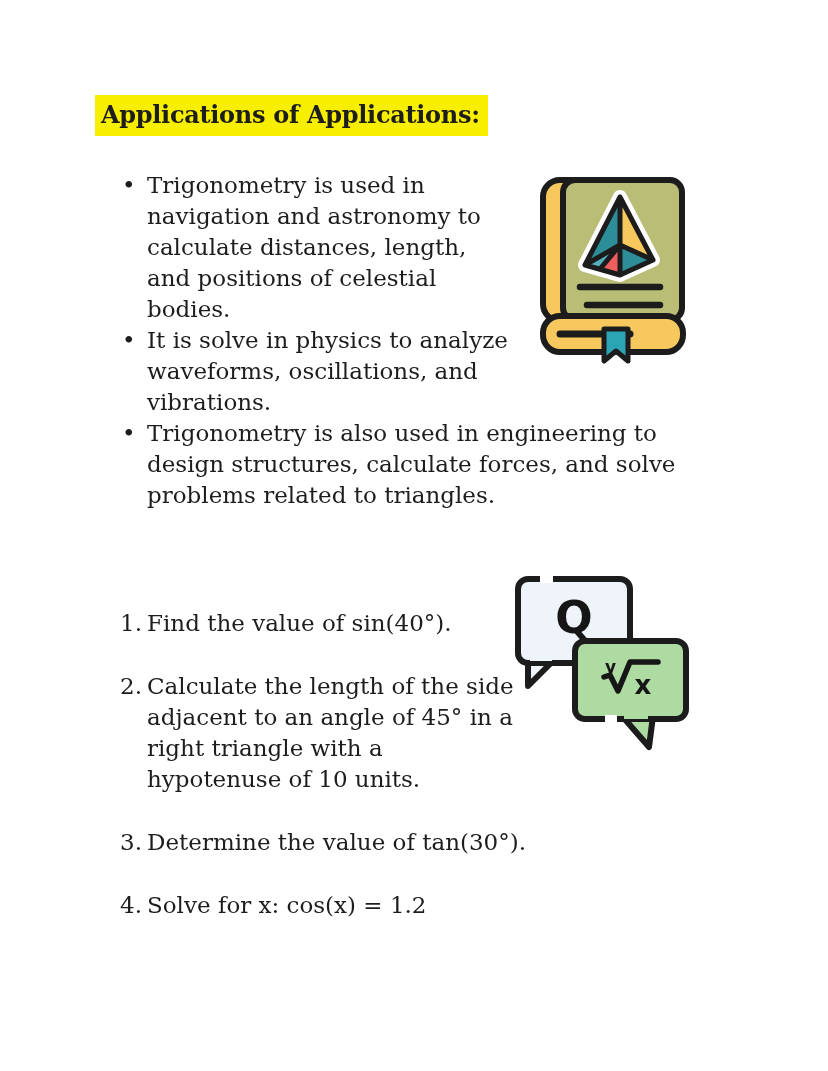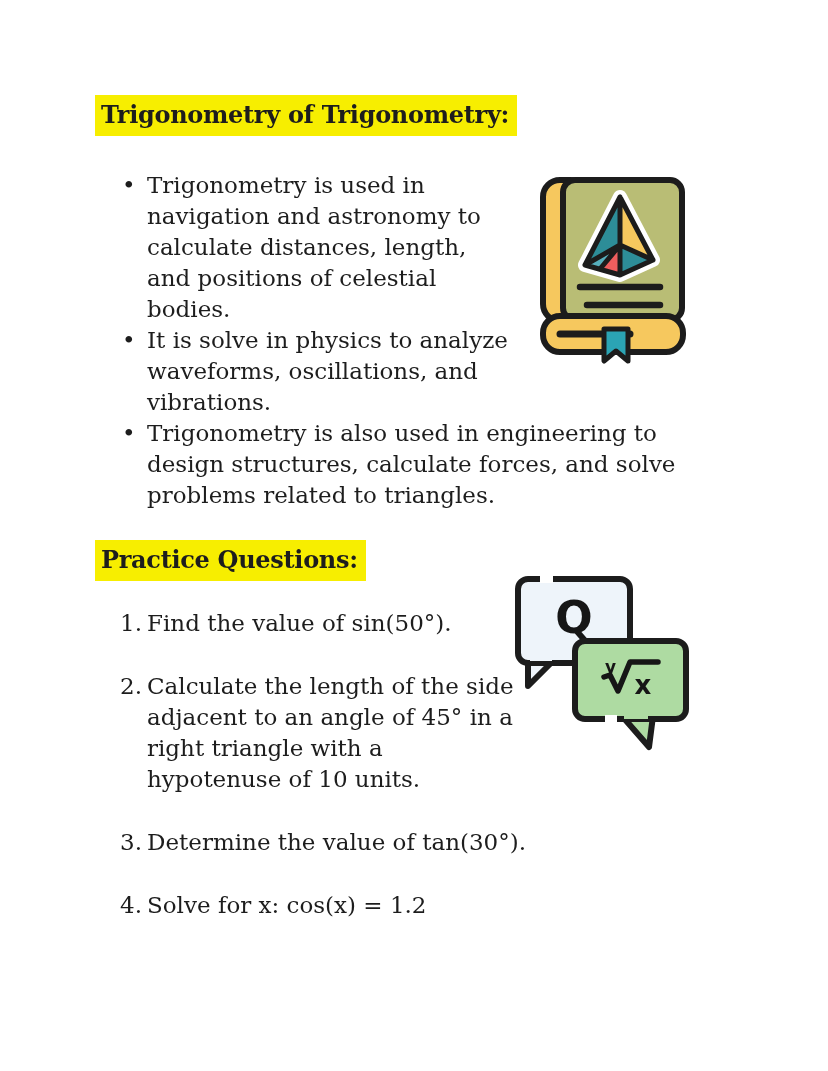--- a/index.html
+++ b/index.html
@@ -63,21 +63,21 @@
   svg text.root-y {
     font-family: "DejaVu Sans", "Liberation Sans", sans-serif;
     font-weight: bold; font-size: 17px;
   }
 </style>
 </head>
 <body>
 
 <div class="page">
 
-  <div class="highlight-heading" id="heading-applications">Trigonometry of Trigonometry:</div>
+  <div class="highlight-heading" id="heading-applications">Applications of Applications:</div>
 
   <svg class="icon-book" width="148" height="192" viewBox="0 0 148 192">
 
     <rect x="3" y="3" width="44" height="141" rx="17" fill="#f6c85e" stroke="#1c1c1c" stroke-width="6"></rect>
 
     <rect x="23" y="3" width="119" height="140" rx="12" fill="#b9bd75" stroke="#1c1c1c" stroke-width="6"></rect>
 
     <rect x="3" y="139" width="140" height="36" rx="17" fill="#f6c85e" stroke="#1c1c1c" stroke-width="6"></rect>
     <path d="M20,157 H90" stroke="#1c1c1c" stroke-width="7" stroke-linecap="round" fill="none"></path>
 
@@ -114,21 +114,20 @@
 vibrations.</span>
     </li>
     <li>
       <span class="marker">•</span>
       <span class="item-text">Trigonometry is also used in engineering to
 design structures, calculate forces, and solve
 problems related to triangles.</span>
     </li>
   </ul>
 
-  <div class="highlight-heading" id="heading-practice">Practice Questions:</div>
 
   <svg class="icon-chat" width="185" height="185" viewBox="0 0 185 185">
 
     <g>
       <path d="M18,88 L18,116 L46,88 Z" fill="#eef4fa" stroke="#1c1c1c" stroke-width="6" stroke-linejoin="round"></path>
       <rect x="8" y="9" width="112" height="84" rx="10" fill="#eef4fa" stroke="#1c1c1c" stroke-width="6"></rect>
       <rect x="20" y="84" width="22" height="7" fill="#eef4fa"></rect>
       <rect x="30" y="5" width="13" height="8" fill="#ffffff"></rect>
       <text class="q-letter" x="64" y="63" text-anchor="middle" fill="#161616">Q</text>
     </g>
@@ -142,21 +141,21 @@
         <text class="root-y" x="95" y="103" fill="#161616">y</text>
         <path d="M94,107 l6,-2 l8,16 l12,-29 h28" fill="none" stroke="#161616" stroke-width="5.5" stroke-linecap="round" stroke-linejoin="round"></path>
         <text class="root-x" x="133" y="124" text-anchor="middle" fill="#161616">x</text>
       </g>
     </g>
   </svg>
 
   <ol class="questions">
     <li>
       <span class="qnum">1.</span>
-      <span class="item-text">Find the value of sin(50°).</span>
+      <span class="item-text">Find the value of sin(40°).</span>
     </li>
     <li>
       <span class="qnum">2.</span>
       <span class="item-text">Calculate the length of the side
 adjacent to an angle of 45° in a
 right triangle with a
 hypotenuse of 10 units.</span>
     </li>
     <li>
       <span class="qnum">3.</span>

